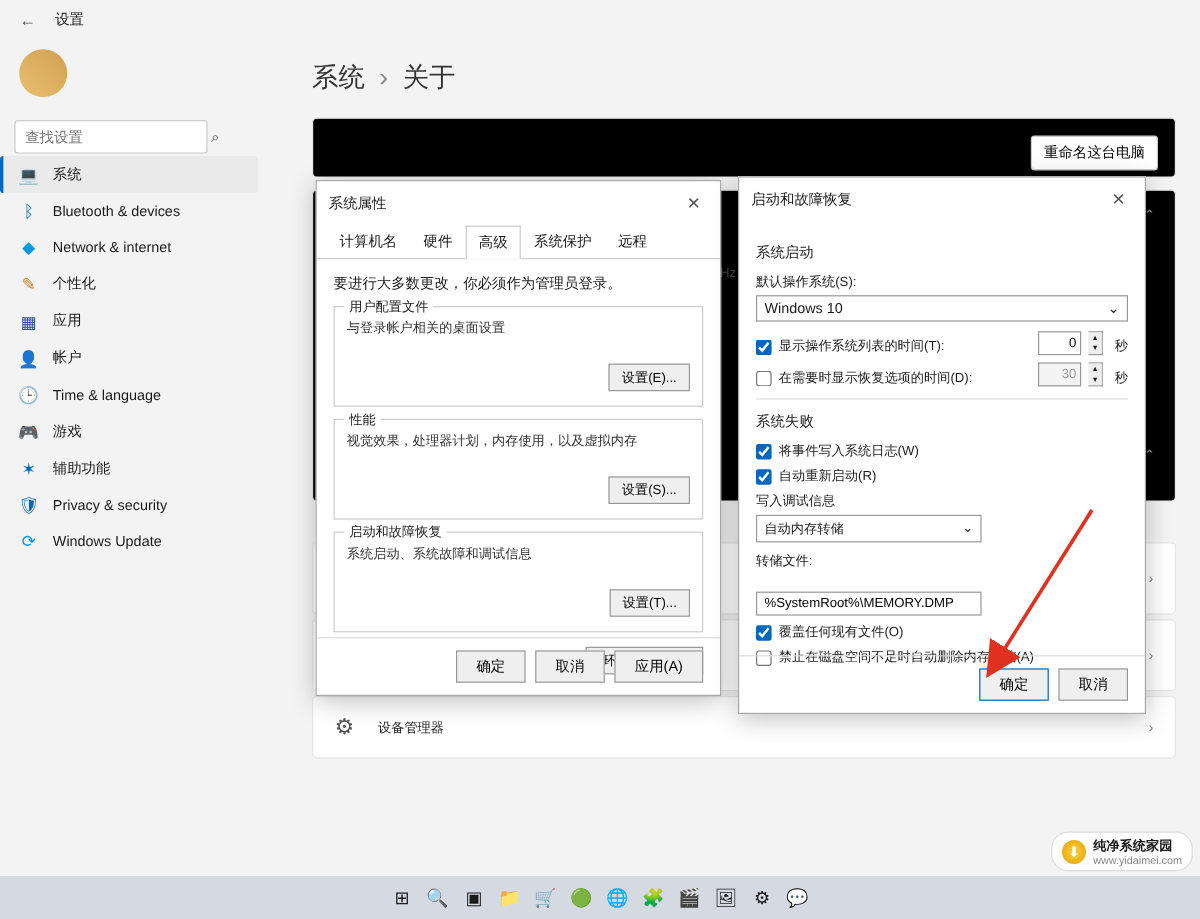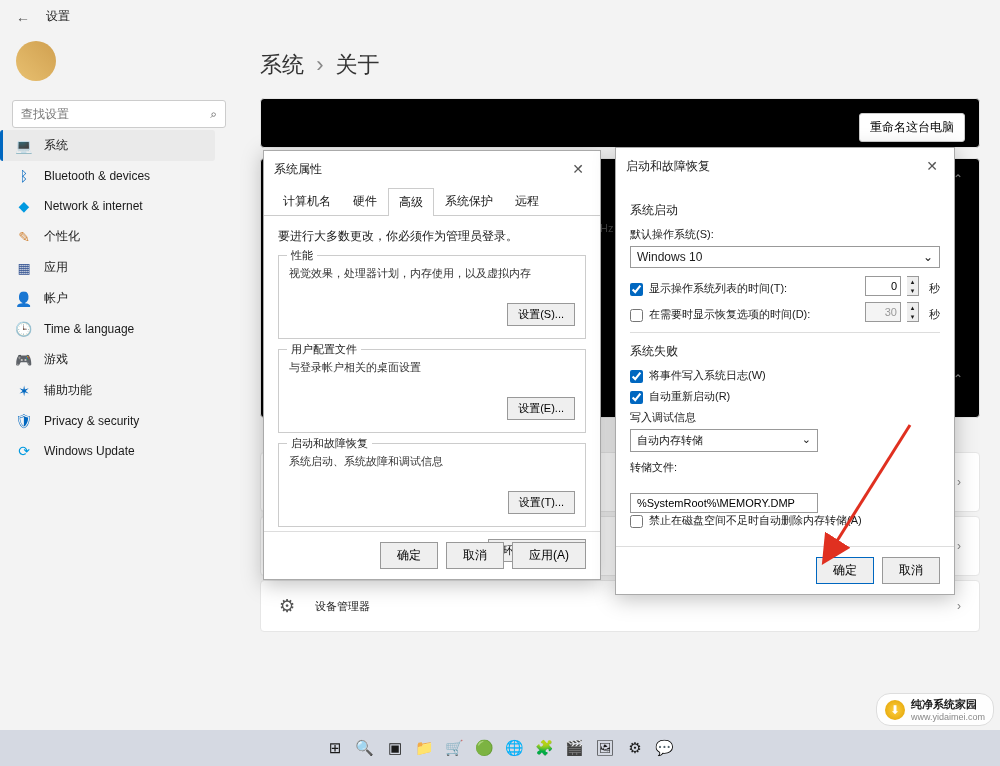--- a/index.html
+++ b/index.html
@@ -5,21 +5,21 @@
 * { box-sizing: border-box; margin: 0; padding: 0; font-family: "Segoe UI", "Microsoft YaHei", sans-serif; }
 body { background: #f3f3f3; width: 1000px; height: 766px; overflow: hidden; position: relative; font-size: 12px; color: #1a1a1a; }
 
 
 .settings-window { position: absolute; left: 0; top: 0; width: 1000px; height: 730px; background: #f3f3f3; }
 .header-bar { display: flex; align-items: center; padding: 8px 16px; gap: 16px; }
 .back-arrow { font-size: 14px; color: #555; cursor: pointer; }
 .title { font-size: 12px; }
 .user-section { padding: 8px 16px; }
 .avatar { width: 40px; height: 40px; border-radius: 50%; background: linear-gradient(45deg, #e8c070, #d0a050); display: inline-block; }
-.search-box { margin: 8px 12px; width: 214px; height: 28px; background: #fff; border: 1px solid #ccc; border-radius: 3px; display: flex; align-items: center; padding: 0 8px; }
+.search-box { margin: 8px 12px; width: 161px; height: 28px; background: #fff; border: 1px solid #ccc; border-radius: 3px; display: flex; align-items: center; padding: 0 8px; }
 .search-box input { border: none; outline: none; flex: 1; font-size: 12px; background: transparent; }
 .search-icon { color: #666; }
 
 .sidebar { position: absolute; left: 0; top: 130px; width: 215px; }
 .sidebar-item { display: flex; align-items: center; padding: 7px 16px; gap: 12px; cursor: pointer; font-size: 12px; }
 .sidebar-item.active { background: #eaeaea; border-left: 3px solid #0067c0; padding-left: 13px; border-radius: 3px; }
 .sidebar-icon { width: 16px; height: 16px; display: flex; align-items: center; justify-content: center; font-size: 14px; }
 
 .main-area { position: absolute; left: 260px; top: 50px; width: 720px; }
 .breadcrumb { font-size: 22px; color: #333; margin-bottom: 18px; }
@@ -197,28 +197,28 @@
       <span class="tab">计算机名</span>
       <span class="tab">硬件</span>
       <span class="tab active">高级</span>
       <span class="tab">系统保护</span>
       <span class="tab">远程</span>
     </div>
   <div class="dlg-body">
     <div class="dlg-note">要进行大多数更改，你必须作为管理员登录。</div>
     <div id="sp-groups">
         <div class="group">
+          <span class="group-label">用户配置文件</span>
+          <div class="group-desc">与登录帐户相关的桌面设置</div>
+          <button class="group-btn">设置(E)...</button>
+        </div>
+        <div class="group">
           <span class="group-label">性能</span>
           <div class="group-desc">视觉效果，处理器计划，内存使用，以及虚拟内存</div>
           <button class="group-btn">设置(S)...</button>
-        </div>
-        <div class="group">
-          <span class="group-label">用户配置文件</span>
-          <div class="group-desc">与登录帐户相关的桌面设置</div>
-          <button class="group-btn">设置(E)...</button>
         </div>
         <div class="group">
           <span class="group-label">启动和故障恢复</span>
           <div class="group-desc">系统启动、系统故障和调试信息</div>
           <button class="group-btn">设置(T)...</button>
         </div>
       </div>
     <button class="env-btn">环境变量(N)...</button>
   </div>
   <div class="dlg-footer">
@@ -270,20 +270,24 @@
         <input type="checkbox" checked="" style="">
         <span>自动重新启动(R)</span>
       </div>
     <div style="font-size:11px;margin-top:6px;">写入调试信息</div>
     <div class="debug-select" style="margin-top:4px;">
       <span>自动内存转储</span>
       <span>⌄</span>
     </div>
     <div class="dump-label">转储文件:</div>
     <input class="dump-input" value="%SystemRoot%\MEMORY.DMP" style="">
+    <div class="chk-row" style="margin-top:6px;">
+        <input type="checkbox" checked="" style="">
+        <span>覆盖任何现有文件(O)</span>
+      </div>
     <div class="chk-row">
         <input type="checkbox" style="">
         <span>禁止在磁盘空间不足时自动删除内存转储(A)</span>
       </div>
   </div>
   <div class="dlg-footer">
     <button class="dlg-btn" style="border:1px solid #0067c0;">确定</button>
     <button class="dlg-btn">取消</button>
   </div>
 </div>

